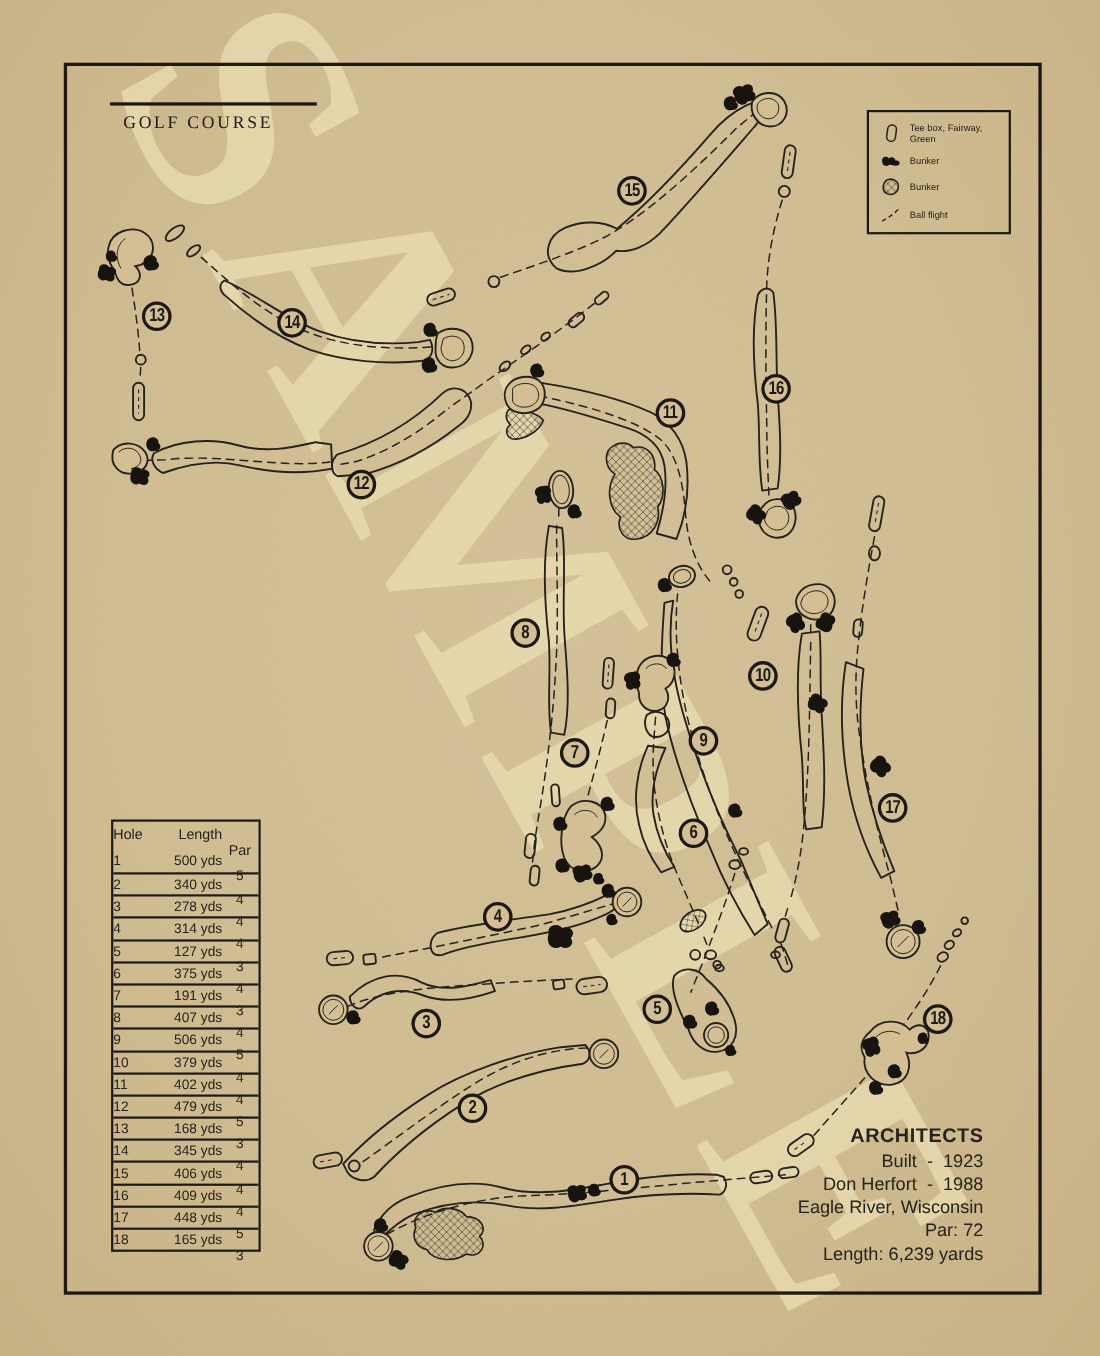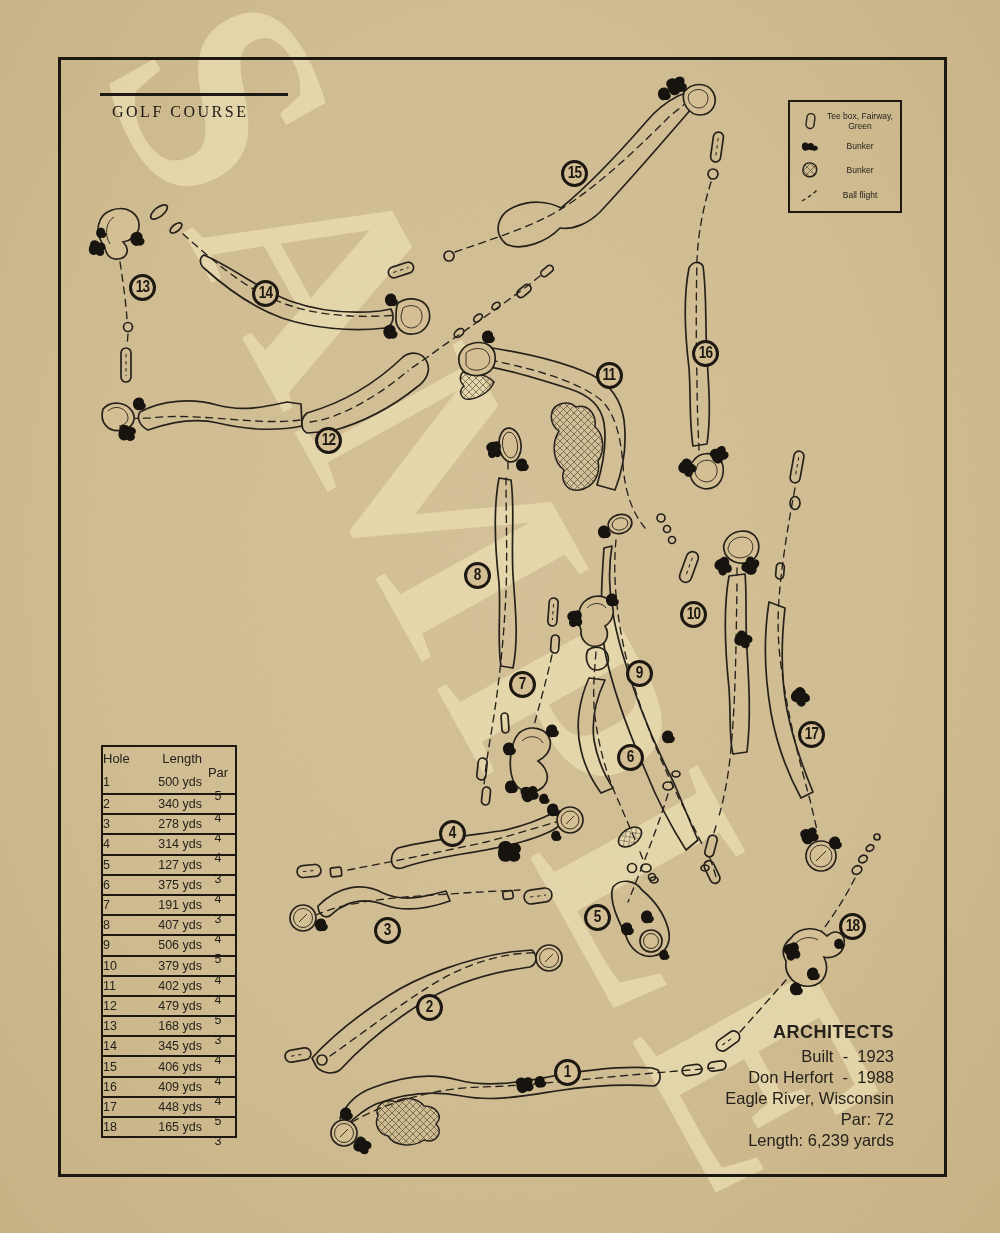--- a/index.html
+++ b/index.html
@@ -33,23 +33,23 @@
   .t  { fill:none; stroke:#26221b; stroke-width:1; stroke-dasharray:3.5 3.5; }
 
   
   #title-block { position:absolute; left:100px; top:88px; z-index:5; color:#1d1912; }
   #title-line1 { font-family:"Liberation Serif", serif; font-weight:bold; font-size:25px; letter-spacing:1.5px; }
   #title-rule  { width:188px; height:3px; background:#1d1912; margin-top:5px; }
   #title-line2 { font-family:"Liberation Serif", serif; font-size:16px; letter-spacing:2.5px; margin-top:7px; padding-left:12px; }
 
   
   #legend {
-    position:absolute; left:788px; top:100px; width:114px; height:113px; z-index:5;
+    position:absolute; left:788px; top:100px; width:131px; height:113px; z-index:5;
     border:2.5px solid #1d1912; padding:9px 7px 6px 10px;
-    display:flex; flex-direction:column; justify-content:space-between;text-align:center;
+    display:flex; flex-direction:column; justify-content:space-between;
   }
   .legend-item { display:flex; align-items:center; gap:7px; }
   .legend-icon { width:20px; height:20px; flex:0 0 20px; }
   .legend-label { font-size:8.5px; line-height:1.2; color:#26221b; width:66px; }
 
   
   #scorecard {
     position:absolute; left:101px; top:745px; width:136px; z-index:5;
     border:2.5px solid #1d1912; color:#26221b;
   }

